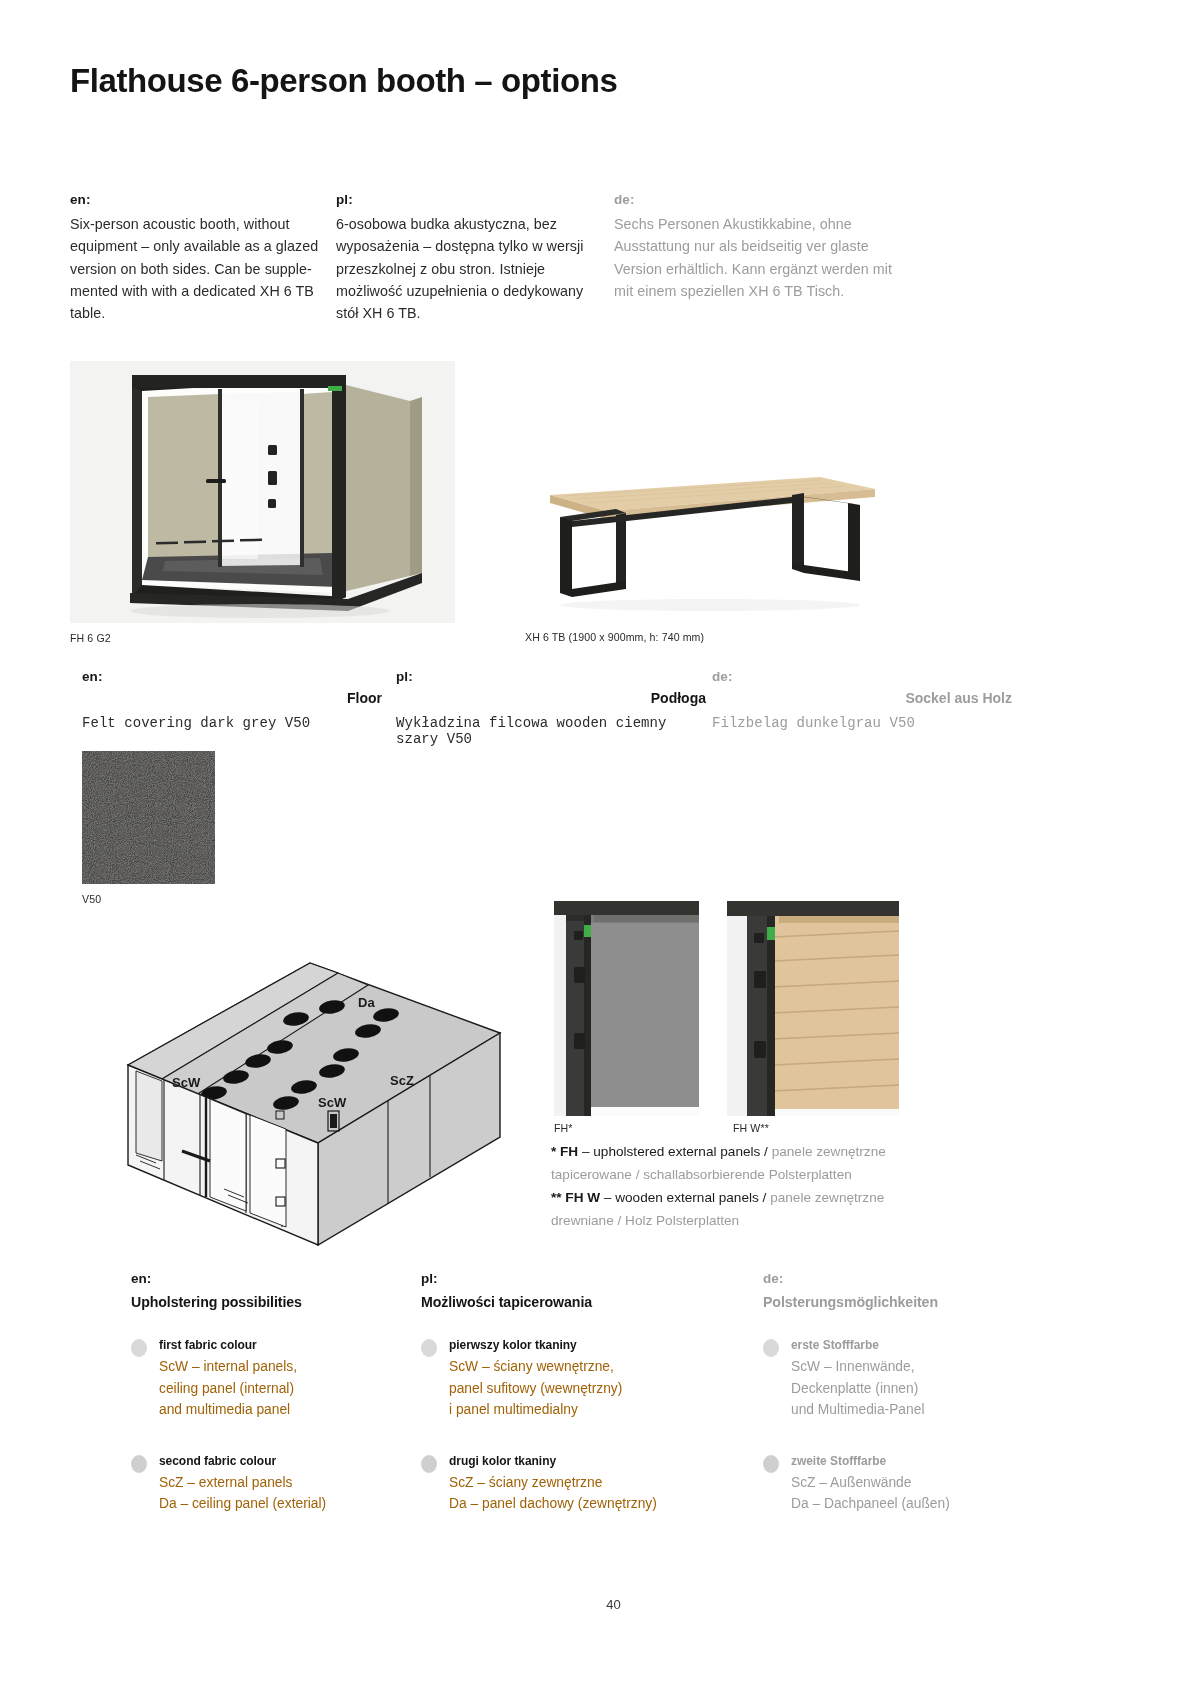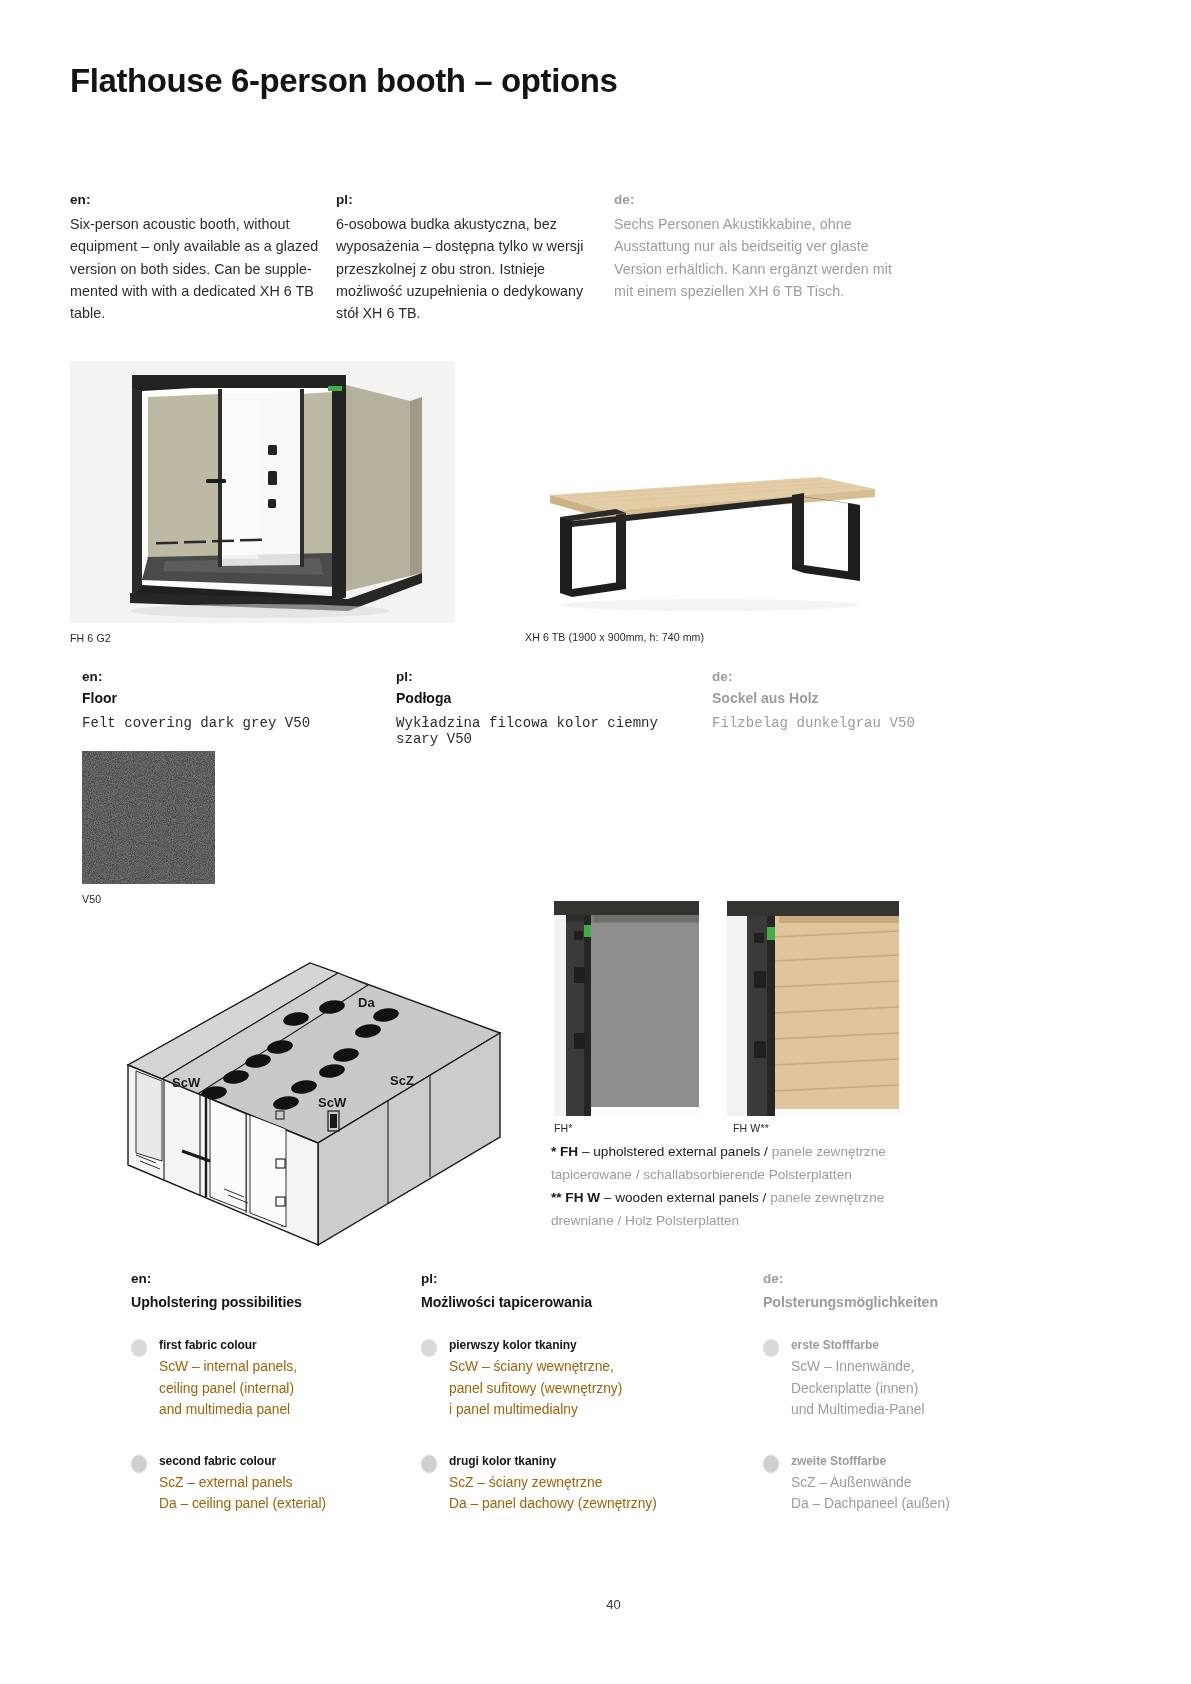--- a/index.html
+++ b/index.html
@@ -41,21 +41,21 @@
   #table-img{left:520px;top:455px;width:380px;height:170px;background:#ffffff;}
 
   .caption{position:absolute;font-size:10.6px;color:#2a2a2a;letter-spacing:0.1px;}
   #cap-booth{left:70px;top:632px;}
   #cap-table{left:525px;top:631px;}
 
   
   #floor-en{left:82px;top:669px;width:300px;}
   #floor-pl{left:396px;top:669px;width:310px;}
   #floor-de{left:712px;top:669px;width:300px;}
-  .sub-head{font-size:14px;font-weight:bold;margin-top:4px;color:#141414;}
+  .sub-head{font-size:14px;font-weight:bold;margin-top:4px;color:#141414;text-align:right;}
   .sub-txt{font-size:14px;margin-top:9px;color:#2b2b2b;letter-spacing:0.05px;font-family:Liberation Mono, monospace;}
 
   #v50-swatch{left:82px;top:751px;width:133px;height:133px;}
   #cap-v50{left:82px;top:893px;}
 
   
   #panel-a{left:554px;top:901px;width:145px;height:215px;background:#fafafa;}
   #panel-b{left:727px;top:901px;width:172px;height:215px;background:#fafafa;}
   #cap-panel-a{left:554px;top:1122px;}
   #cap-panel-b{left:733px;top:1122px;}
@@ -193,21 +193,21 @@
   <div class="caption" id="cap-table">XH 6 TB (1900 x 900mm, h: 740 mm)</div>
 
   <div class="col en" id="floor-en">
     <div class="lang-label">en:</div>
     <div class="sub-head">Floor</div>
     <div class="sub-txt">Felt covering dark grey V50</div>
   </div>
   <div class="col pl" id="floor-pl">
     <div class="lang-label">pl:</div>
     <div class="sub-head">Podłoga</div>
-    <div class="sub-txt">Wykładzina filcowa kolor ciemny szary V50</div>
+    <div class="sub-txt">Wykładzina filcowa wooden ciemny szary V50</div>
   </div>
   <div class="col de" id="floor-de">
     <div class="lang-label">de:</div>
     <div class="sub-head">Sockel aus Holz</div>
     <div class="sub-txt">Filzbelag dunkelgrau V50</div>
   </div>
 
   <div class="imgbox" id="v50-swatch">
     <svg viewBox="0 0 133 133" width="133" height="133">
       <defs>

